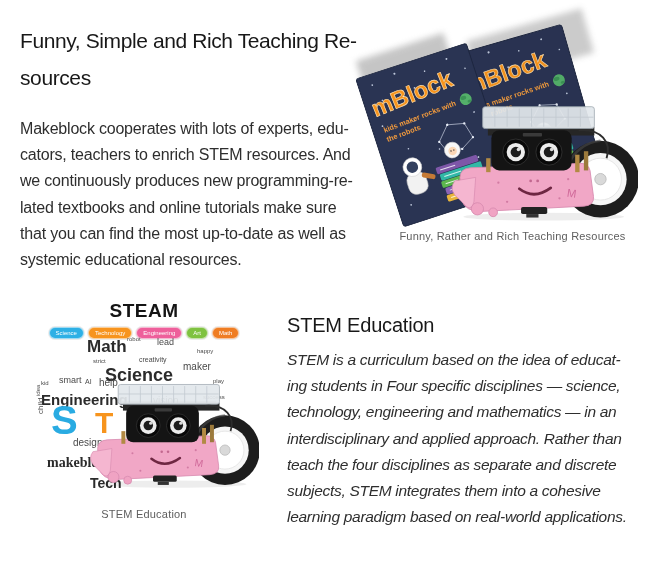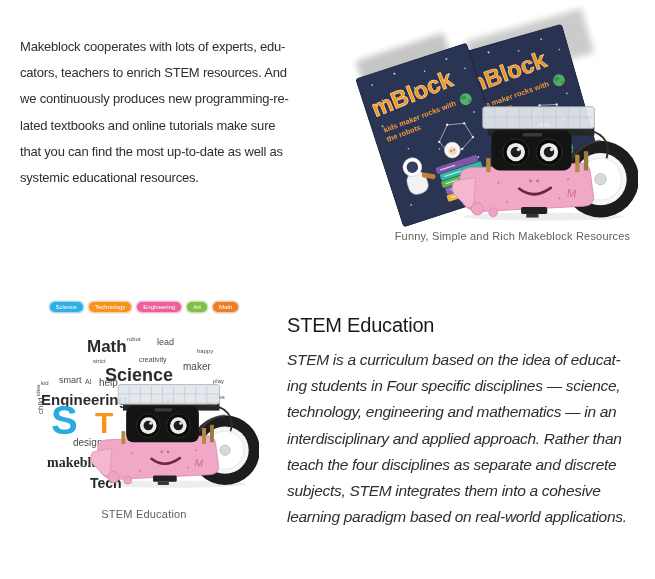--- a/index.html
+++ b/index.html
@@ -7,21 +7,21 @@
   body { font-family:"Liberation Sans","DejaVu Sans",sans-serif; }
   .canvas { position:relative; width:655px; height:579px; background:#fff; overflow:hidden; }
 
   
   .s1-text { position:absolute; left:20px; top:22px; width:352px; }
   .s1-text h2 {
     font-size:21px; font-weight:400; color:#181818;
     line-height:37px; letter-spacing:-0.4px; white-space:pre-line;
   }
   .body-copy {
-    margin-top:12px; font-size:13px; color:#2e2e2e;
+    margin-top:20px; font-size:16px; color:#2e2e2e;
     line-height:26.2px; letter-spacing:-0.2px; white-space:pre-line;
   }
 
   
   figure { position:absolute; }
   .fig1 { left:370px; top:22px; width:285px; height:225px; }
   .fig2 { left:35px;  top:296px; width:218px; height:240px; }
   figcaption {
     position:absolute; left:0; width:100%; text-align:center;
     font-size:11px; color:#5e5e5e; letter-spacing:0.2px;
@@ -190,20 +190,22 @@
       <circle cx="54" cy="124" r="5" fill="#f0a3c3" stroke="#d88bb0"></circle>
       <rect x="86" y="118" width="30" height="8" rx="2" fill="#222"></rect>
       <rect x="92" y="126" width="14" height="4" fill="#333"></rect>
     </symbol>
   </defs>
 </svg>
 
 <div class="canvas">
 
   <div class="s1-text">
+    <h2>Funny, Simple and Rich Teaching Re-
+sources</h2>
     <p class="body-copy">Makeblock cooperates with lots of experts, edu-
 cators, teachers to enrich STEM resources. And
 we continuously produces new programming-re-
 lated textbooks and online tutorials make sure
 that you can find the most up-to-date as well as
 systemic educational resources.</p>
   </div>
 
   <figure class="fig1">
     <div class="book-shadow bs-a"></div>
@@ -216,24 +218,25 @@
     <div class="book book-front">
       <svg viewBox="0 0 120 160">
           <use href="#sym-book"></use>
         </svg>
     </div>
     <div class="robot robot1">
       <svg viewBox="0 0 220 135">
           <use href="#sym-robot"></use>
         </svg>
     </div>
-    <figcaption>Funny, Simple and Rich Makeblock Resources</figcaption>
+    <figcaption>Funny, Rather and Rich Teaching Resources</figcaption>
   </figure>
 
   <figure class="fig2">
+    <div class="steam-title">STEAM</div>
     <div class="pill-row">
       <span class="pill" style="background-color: rgb(46, 176, 229);">Science</span>
       <span class="pill" style="background-color: rgb(247, 148, 30);">Technology</span>
       <span class="pill" style="background-color: rgb(238, 95, 155);">Engineering</span>
       <span class="pill" style="background-color: rgb(127, 194, 65);">Art</span>
       <span class="pill" style="background-color: rgb(239, 125, 35);">Math</span>
     </div>
     <div class="cloud">
       <span class="big-letter" style="left: 16px; top: 64px; font-size: 40px; color: rgb(41, 171, 226);">S</span>
       <span class="big-letter" style="left: 60px; top: 72px; font-size: 30px; color: rgb(247, 148, 29);">T</span>

